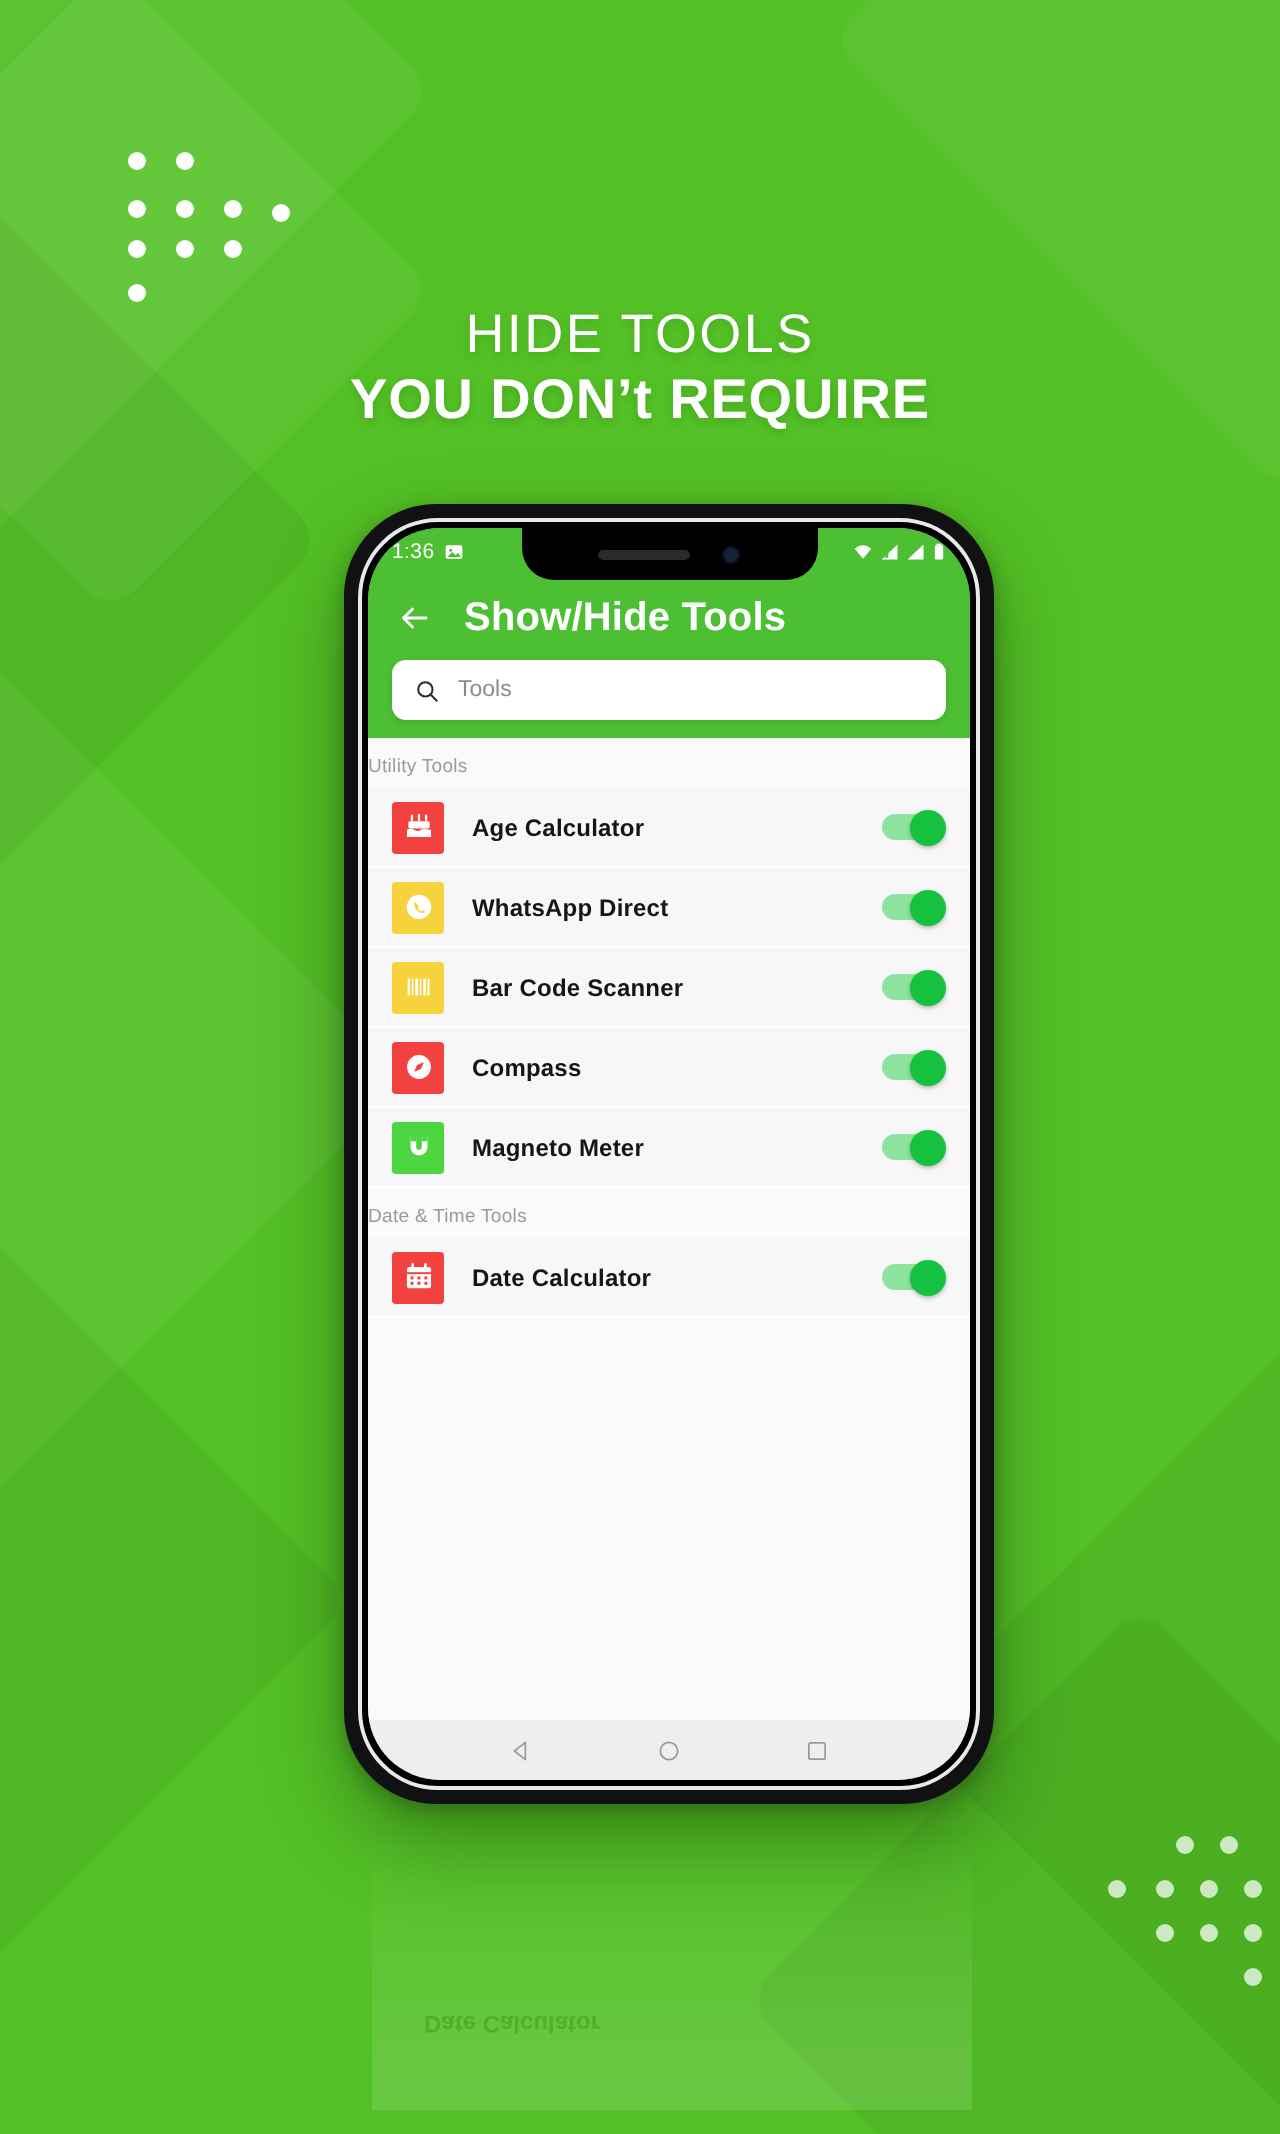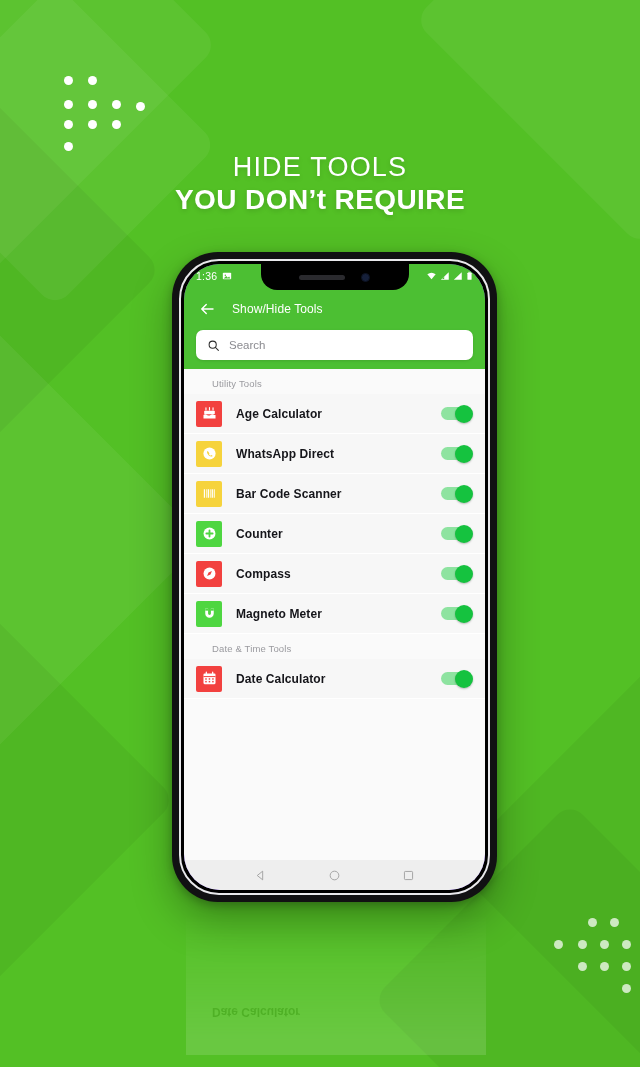--- a/index.html
+++ b/index.html
@@ -89,38 +89,38 @@
     width:9px; height:9px; border-radius:50%;
     background:#16203a; border:1px solid #0d1322;
   }
 
   
   .appbar {
     height:42px; background:#4cbf33; flex:none;
     display:flex; align-items:center; gap:16px; padding:0 14px;
     color:#fff;
   }
-  .appbar-title { font-size:12px; font-weight:normal; letter-spacing:0.1px; }
+  .appbar-title { font-size:20px; font-weight:bold; letter-spacing:0.1px; }
 
   
   .search-wrap { background:#4cbf33; padding:0 12px 9px; flex:none; }
   .search-box {
     background:#fff; border-radius:7px; height:30px;
     display:flex; align-items:center; gap:9px; padding:0 11px;
     box-shadow:0 1px 3px rgba(0,0,0,0.12);
   }
   .search-ph { font-size:11.5px; color:#8b8b90; }
 
   
   .list {
     flex:1; background:#fafafa; overflow:hidden;
     position:relative;
   }
   .section-label {
-    font-size:9.5px; color:#9a9a9f; padding:9px 28px 5px;
+    font-size:9.5px; color:#9a9a9f; padding:9px 0 5px;
     letter-spacing:0.15px;
   }
   .row {
     display:flex; align-items:center; gap:14px;
     padding:6px 14px 6px 12px; height:40px;
     background:#f7f7f7; border-bottom:1px solid #ffffff;
   }
   .row-icon {
     width:26px; height:26px; flex:none;
     display:flex; align-items:center; justify-content:center;
@@ -261,21 +261,21 @@
         </svg>
         <div class="appbar-title">Show/Hide Tools</div>
       </div>
 
       <div class="search-wrap">
         <div class="search-box">
           <svg width="13" height="13" viewBox="0 0 24 24">
             <circle cx="10.5" cy="10.5" r="6.6" stroke="#2c2c2c" stroke-width="1.9" fill="none"></circle>
             <path d="M15.5 15.5 L21 21" stroke="#2c2c2c" stroke-width="1.9" stroke-linecap="round"></path>
           </svg>
-          <span class="search-ph">Search</span>
+          <span class="search-ph">Tools</span>
         </div>
       </div>
 
       <div class="list">
 
         <div class="section-label">Utility Tools</div>
 
         <div class="row">
           <div class="row-icon" style="background:#f2413f;">
             <svg width="17" height="17" viewBox="0 0 24 24">
@@ -317,32 +317,20 @@
                 <rect x="18" y="6" width="1.4" height="12"></rect>
               </g>
             </svg>
           </div>
           <div class="row-label">Bar Code Scanner</div>
           <div class="toggle">
               <div class="toggle-knob"></div>
             </div>
         </div>
 
-        <div class="row">
-          <div class="row-icon" style="background:#4ed641;">
-            <svg width="17" height="17" viewBox="0 0 24 24">
-              <circle cx="12" cy="12" r="8.4" fill="#fff"></circle>
-              <path d="M12 7.6 V16.4 M7.6 12 H16.4" stroke="#4ed641" stroke-width="2.6" stroke-linecap="round"></path>
-            </svg>
-          </div>
-          <div class="row-label">Counter</div>
-          <div class="toggle">
-              <div class="toggle-knob"></div>
-            </div>
-        </div>
 
 
         <div class="row">
           <div class="row-icon" style="background:#f2413f;">
             <svg width="17" height="17" viewBox="0 0 24 24">
               <circle cx="12" cy="12" r="8.4" fill="#fff"></circle>
               <path d="M15.4 8.6 L10.6 10.6 L8.6 15.4 L13.4 13.4 Z" fill="#f2413f"></path>
             </svg>
           </div>
           <div class="row-label">Compass</div>

